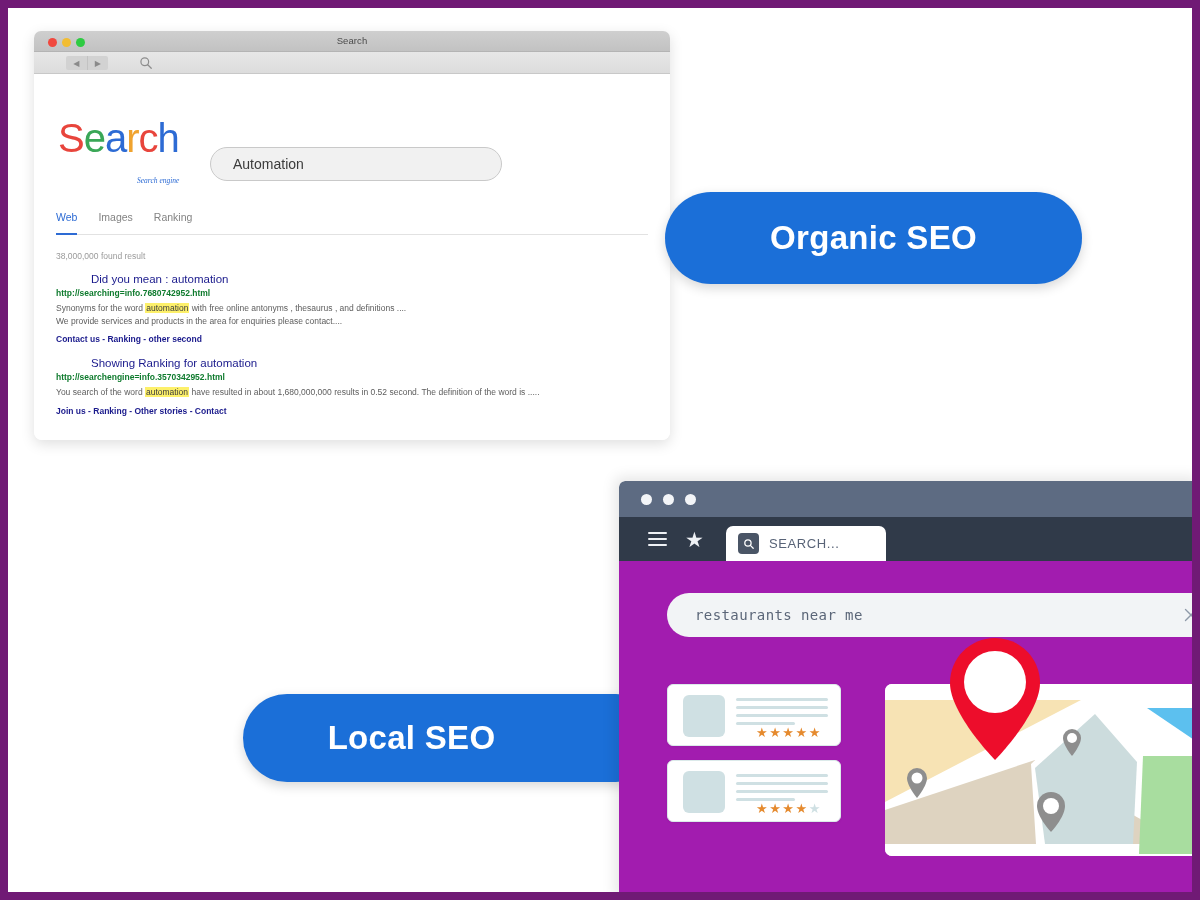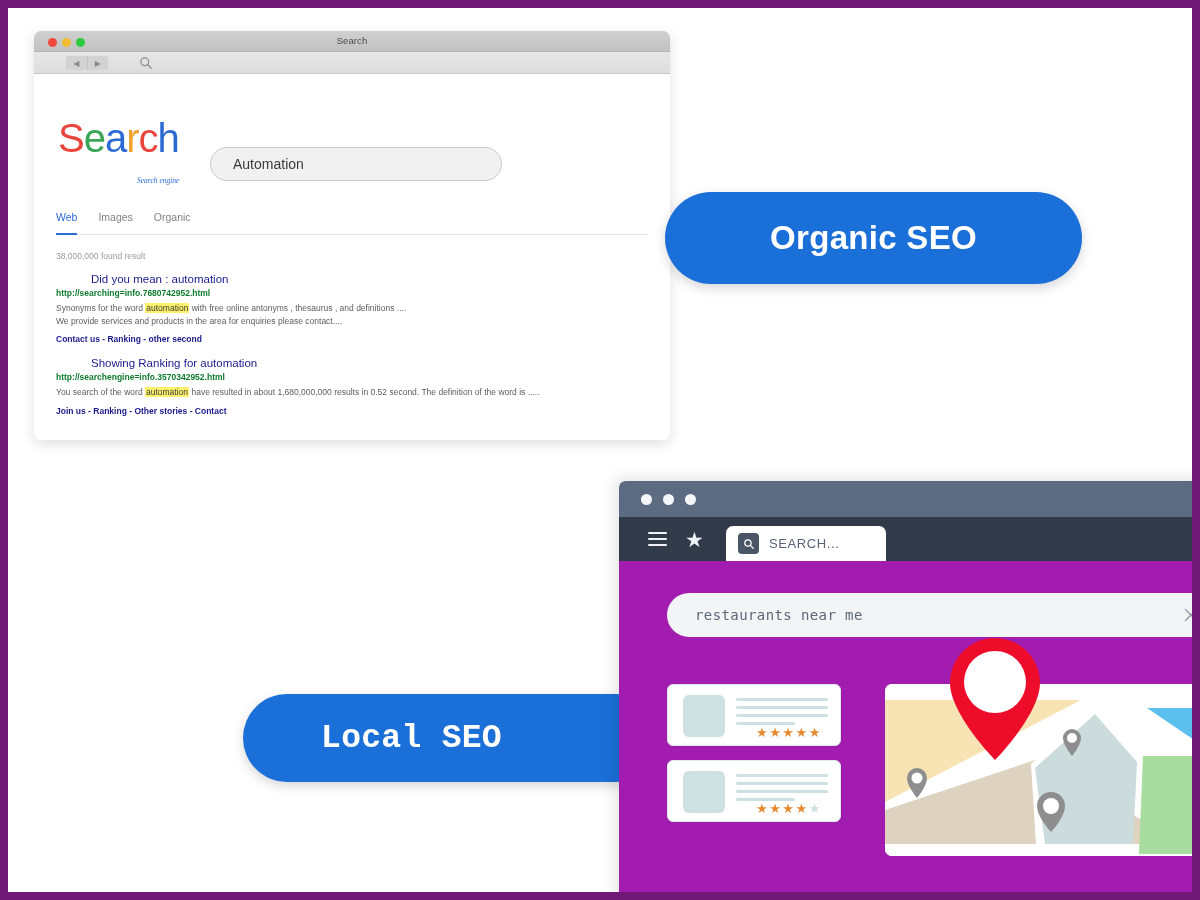--- a/index.html
+++ b/index.html
@@ -147,21 +147,20 @@
     width: 417px; height: 88px;
     background: #1b6fd8;
     border-radius: 44px;
     box-shadow: 0 4px 12px rgba(0,0,0,.16);
     display: flex; align-items: center; justify-content: center;
     z-index: 2;
   }
   #local-pill .pill-label {
     color: #ffffff; font-size: 33px; font-weight: bold; letter-spacing: .3px;
     margin-right: 80px;
-    font-family: Liberation Mono, monospace;
   }
 
   
   #flat-window {
     position: absolute; left: 617px; top: 479px;
     width: 583px; height: 421px;
     background: #ffffff;
     border-radius: 6px 0 0 0;
     box-shadow: -4px -4px 14px rgba(0,0,0,.10);
     overflow: hidden;
@@ -301,21 +300,21 @@
       <div id="logo"><span style="color: rgb(232, 69, 60);">S</span><span style="color: rgb(58, 167, 87);">e</span><span style="color: rgb(45, 107, 212);">a</span><span style="color: rgb(240, 163, 46);">r</span><span style="color: rgb(232, 69, 60);">c</span><span style="color: rgb(45, 107, 212);">h</span></div>
       <div id="logo-sub">Search engine</div>
 
       <div id="mac-searchbox">
         <div id="mac-searchbox-value">Automation</div>
       </div>
 
       <div id="mac-tabs">
         <div class="mac-tab active">Web</div>
         <div class="mac-tab">Images</div>
-        <div class="mac-tab">Organic</div>
+        <div class="mac-tab">Ranking</div>
       </div>
 
       <div id="mac-results">
         <div id="found-count">38,000,000 found result</div>
 
         <div class="result">
           <div class="result-title">Did you mean : automation</div>
           <div class="result-url">http://searching=info.7680742952.html</div>
           <div class="result-snippet">
             <span>Synonyms for the word </span><span class="hl">automation</span><span> with free online antonyms , thesaurus , and definitions ....</span>

